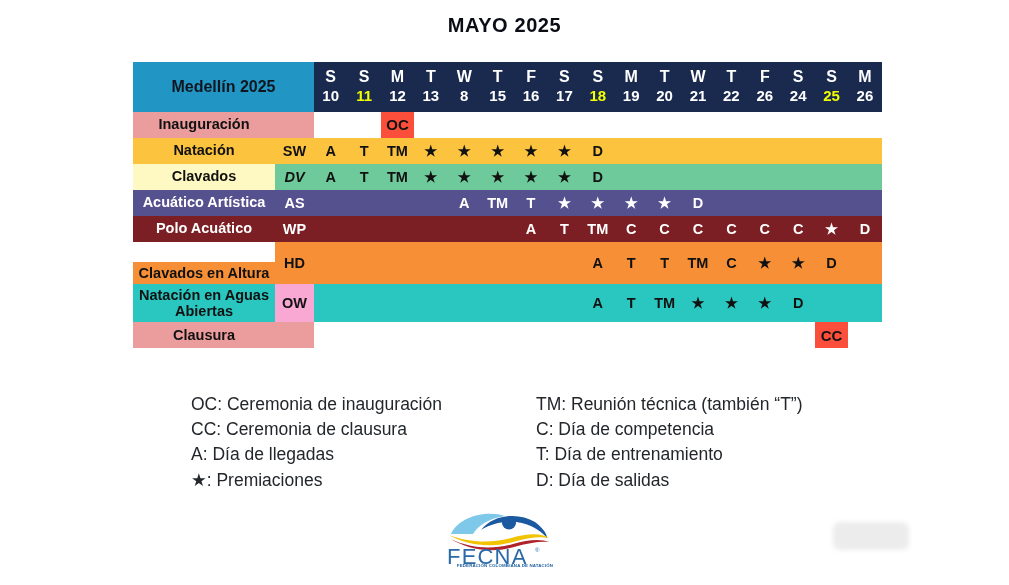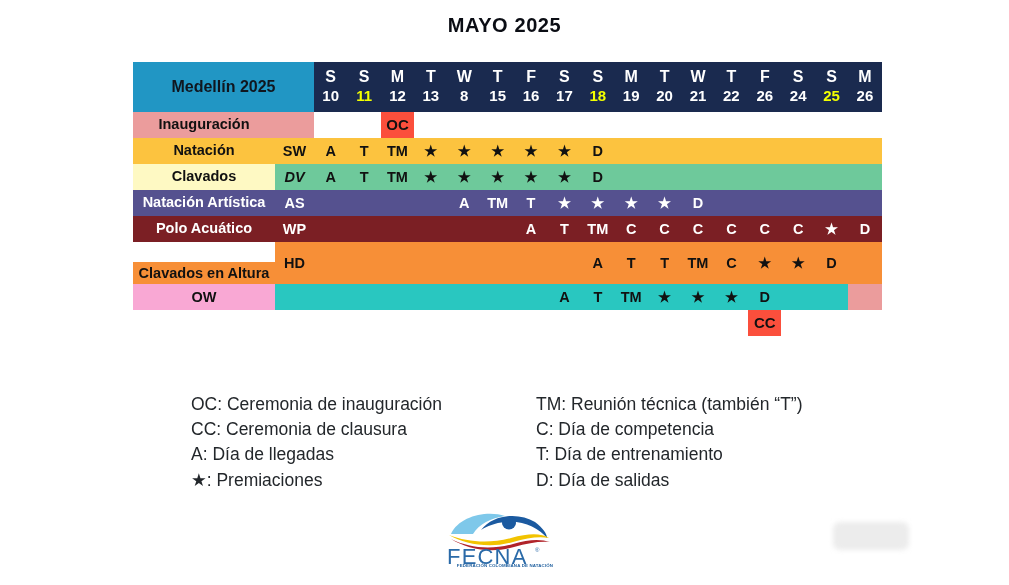--- a/index.html
+++ b/index.html
@@ -271,21 +271,21 @@
       <div class="cell" style="background: rgb(110, 201, 155);">★</div>
       <div class="cell" style="background: rgb(110, 201, 155);">D</div>
       <div class="cell" style="background: rgb(110, 201, 155);"></div>
       <div class="cell" style="background: rgb(110, 201, 155);"></div>
       <div class="cell" style="background: rgb(110, 201, 155);"></div>
       <div class="cell" style="background: rgb(110, 201, 155);"></div>
       <div class="cell" style="background: rgb(110, 201, 155);"></div>
       <div class="cell" style="background: rgb(110, 201, 155);"></div>
       <div class="cell" style="background: rgb(110, 201, 155);"></div>
       <div class="cell" style="background: rgb(110, 201, 155);"></div>
-      <div class="rowlabel lt" style="background: rgb(85, 81, 143); color: rgb(255, 255, 255);">Natación Artística</div>
+      <div class="rowlabel lt" style="background: rgb(85, 81, 143); color: rgb(255, 255, 255);">Acuático Artística</div>
       <div class="rowabbr" style="background: rgb(85, 81, 143); color: rgb(255, 255, 255);">AS</div>
       <div class="cell" style="background: rgb(85, 81, 143); color: rgb(255, 255, 255);"></div>
       <div class="cell" style="background: rgb(85, 81, 143); color: rgb(255, 255, 255);"></div>
       <div class="cell" style="background: rgb(85, 81, 143); color: rgb(255, 255, 255);"></div>
       <div class="cell" style="background: rgb(85, 81, 143); color: rgb(255, 255, 255);"></div>
       <div class="cell" style="background: rgb(85, 81, 143); color: rgb(255, 255, 255);">A</div>
       <div class="cell" style="background: rgb(85, 81, 143); color: rgb(255, 255, 255);">TM</div>
       <div class="cell" style="background: rgb(85, 81, 143); color: rgb(255, 255, 255);">T</div>
       <div class="cell" style="background: rgb(85, 81, 143); color: rgb(255, 255, 255);">★</div>
       <div class="cell" style="background: rgb(85, 81, 143); color: rgb(255, 255, 255);">★</div>
@@ -328,38 +328,40 @@
       <div class="cell" style="background: rgb(247, 143, 55);"></div>
       <div class="cell" style="background: rgb(247, 143, 55);">A</div>
       <div class="cell" style="background: rgb(247, 143, 55);">T</div>
       <div class="cell" style="background: rgb(247, 143, 55);">T</div>
       <div class="cell" style="background: rgb(247, 143, 55);">TM</div>
       <div class="cell" style="background: rgb(247, 143, 55);">C</div>
       <div class="cell" style="background: rgb(247, 143, 55);">★</div>
       <div class="cell" style="background: rgb(247, 143, 55);">★</div>
       <div class="cell" style="background: rgb(247, 143, 55);">D</div>
       <div class="cell" style="background: rgb(247, 143, 55);"></div>
+      <div class="rowlabel" style="background: rgb(41, 199, 192);">Natación en Aguas Abiertas</div>
       <div class="rowabbr" style="background: #f9a8d4;">OW</div>
       <div class="cell" style="background: rgb(41, 199, 192);"></div>
       <div class="cell" style="background: rgb(41, 199, 192);"></div>
       <div class="cell" style="background: rgb(41, 199, 192);"></div>
       <div class="cell" style="background: rgb(41, 199, 192);"></div>
       <div class="cell" style="background: rgb(41, 199, 192);"></div>
       <div class="cell" style="background: rgb(41, 199, 192);"></div>
       <div class="cell" style="background: rgb(41, 199, 192);"></div>
       <div class="cell" style="background: rgb(41, 199, 192);"></div>
       <div class="cell" style="background: rgb(41, 199, 192);">A</div>
       <div class="cell" style="background: rgb(41, 199, 192);">T</div>
       <div class="cell" style="background: rgb(41, 199, 192);">TM</div>
       <div class="cell" style="background: rgb(41, 199, 192);">★</div>
       <div class="cell" style="background: rgb(41, 199, 192);">★</div>
       <div class="cell" style="background: rgb(41, 199, 192);">★</div>
       <div class="cell" style="background: rgb(41, 199, 192);">D</div>
       <div class="cell" style="background: rgb(41, 199, 192);"></div>
       <div class="cell" style="background: rgb(41, 199, 192);"></div>
+      <div class="rowlabel" style="background: rgb(235, 156, 156);">Clausura</div>
       <div class="rowabbr" style="background: rgb(235, 156, 156);"></div>
       <div class="cell" style="background: rgb(255, 255, 255);"></div>
       <div class="cell" style="background: rgb(255, 255, 255);"></div>
       <div class="cell" style="background: rgb(255, 255, 255);"></div>
       <div class="cell" style="background: rgb(255, 255, 255);"></div>
       <div class="cell" style="background: rgb(255, 255, 255);"></div>
       <div class="cell" style="background: rgb(255, 255, 255);"></div>
       <div class="cell" style="background: rgb(255, 255, 255);"></div>
       <div class="cell" style="background: rgb(255, 255, 255);"></div>
       <div class="cell" style="background: rgb(255, 255, 255);"></div>

